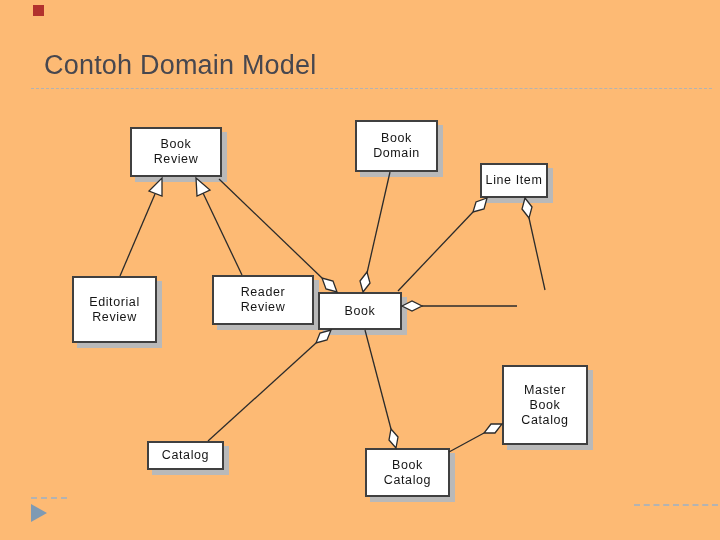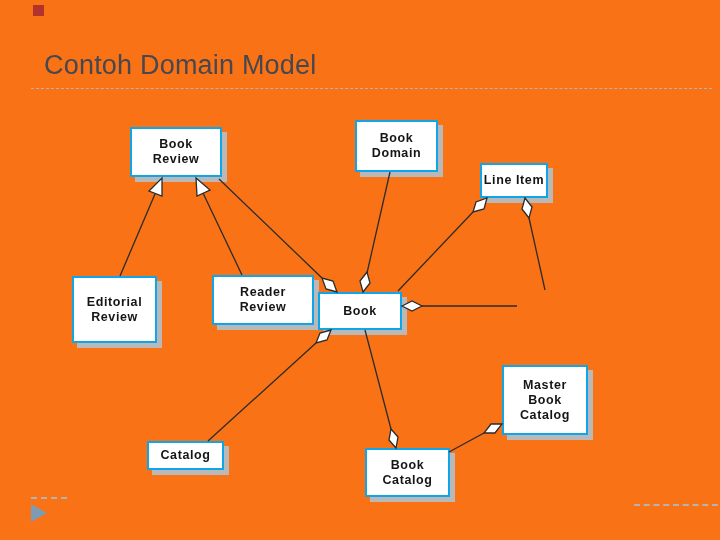--- a/index.html
+++ b/index.html
@@ -1,31 +1,31 @@
 <!DOCTYPE html>
 <html><head>
 <meta charset="utf-8">
 <style>
   html,body{margin:0;padding:0;background:#fff;}
   .slide{
-    position:relative;width:720px;height:540px;background:#f97316;
+    position:relative;width:720px;height:540px;background:#fdba74;
     overflow:hidden;font-family:"Liberation Sans",sans-serif;
   }
   .accent-square{position:absolute;left:33px;top:5px;width:11px;height:11px;background:#b2322d;}
   .slide-title{
     position:absolute;left:44px;top:50px;margin:0;
     font-size:27px;font-weight:400;color:#47474f;letter-spacing:0.2px;
     font-family:"Liberation Sans",sans-serif;
   }
   .title-rule{position:absolute;left:31px;top:88px;width:681px;height:0;border-top:1px dashed #b3b3b3;}
   .node{
     position:absolute;box-sizing:border-box;background:#fff;
-    border:2px solid #0ea5e9;box-shadow:5px 5px 0 #b9b9b9;
+    border:2px solid #404040;box-shadow:5px 5px 0 #b9b9b9;
     display:flex;flex-direction:column;align-items:center;justify-content:center;
-    font-weight:bold;font-size:12.5px;line-height:15px;letter-spacing:0.6px;
+    font-weight:normal;font-size:12.5px;line-height:15px;letter-spacing:0.6px;
     color:#151515;text-align:center;
   }
   .edges{position:absolute;left:0;top:0;width:720px;height:540px;pointer-events:none;}
   .edges line{stroke:#2b2b2b;stroke-width:1.3;}
   .edges polygon{fill:#ffffff;stroke:#2b2b2b;stroke-width:1.3;}
   .dash-seg{position:absolute;height:0;border-top:2px dashed #b3b3b3;}
   .dash-left{left:31px;top:497px;width:36px;}
   .dash-right{left:634px;top:504px;width:84px;}
   .nav-triangle{
     position:absolute;left:31px;top:504px;width:0;height:0;cursor:pointer;
@@ -58,21 +58,21 @@
     <div>Editorial</div>
     <div>Review</div>
   </div>
   <div class="node" style="left:212px;top:275px;width:102px;height:50px;">
     <div>Reader</div>
     <div>Review</div>
   </div>
   <div class="node" style="left:318px;top:292px;width:84px;height:38px;">
     <div>Book</div>
   </div>
-  <div class="node" style="left:502px;top:365px;width:86px;height:70px;">
+  <div class="node" style="left:502px;top:365px;width:86px;height:80px;">
     <div>Master</div>
     <div>Book</div>
     <div>Catalog</div>
   </div>
   <div class="node" style="left:147px;top:441px;width:77px;height:29px;">
     <div>Catalog</div>
   </div>
   <div class="node" style="left:365px;top:448px;width:85px;height:49px;">
     <div>Book</div>
     <div>Catalog</div>

